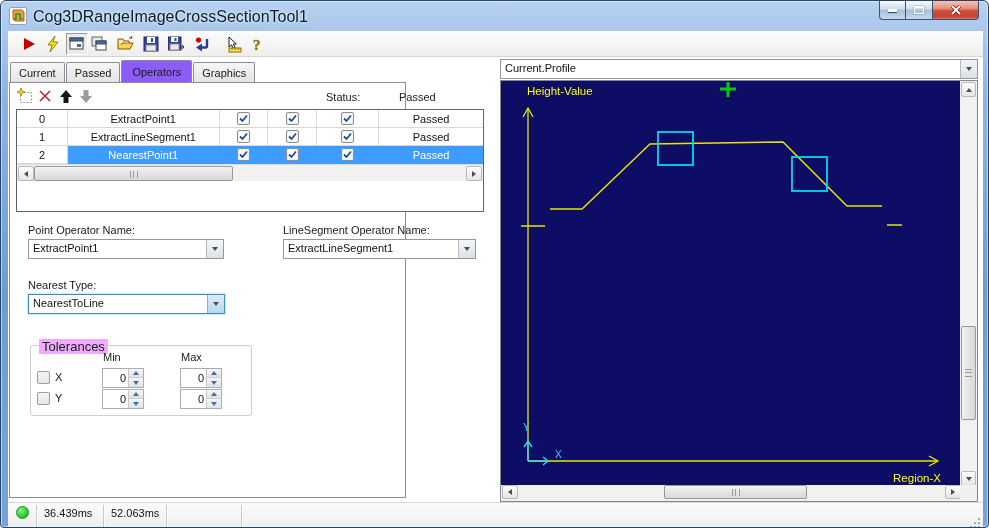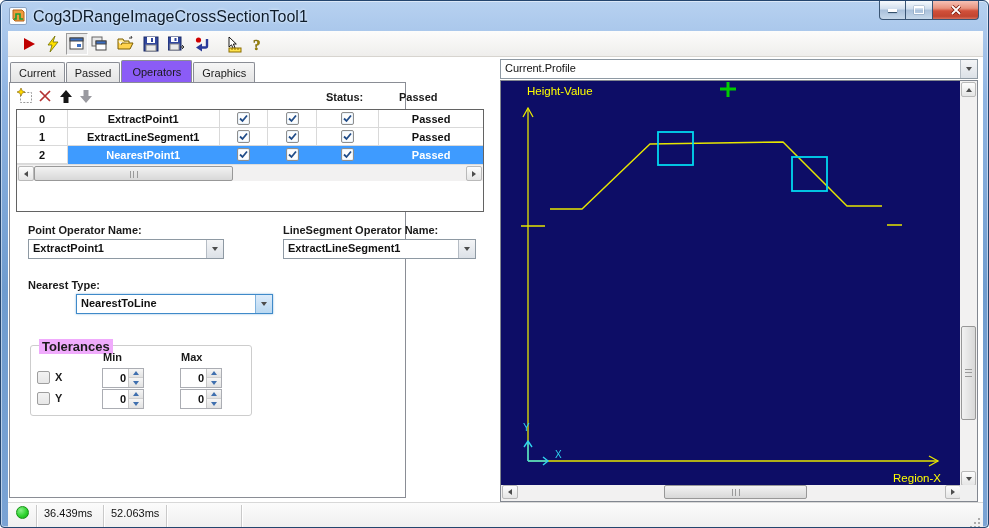--- a/index.html
+++ b/index.html
@@ -29,21 +29,21 @@
   .tb-btn.pressed { border:1px solid; border-color:#9b9b9b #fdfdfd #fdfdfd #9b9b9b; background:#eaeaea; }
   
   .main { position:absolute; left:7px; top:56px; width:975px; height:445px; background:#fff; }
   
   .tabs { position:absolute; left:2px; top:3px; height:22px; display:flex; align-items:flex-end; }
   .tab { height:20px; padding:0 8px; font-size:11px; color:#1a1a1a; display:flex; align-items:center;
          background:linear-gradient(#f6f6f6,#e4e4e4); border:1px solid #8a8d95; border-bottom:none;
          border-radius:2px 2px 0 0; margin-right:1px; }
   .tab.active { height:22px; background:#8b5cf6; position:relative; z-index:3; padding:0 10px;text-align:right; }
   .tabpage { position:absolute; left:1px; top:25px; width:397px; height:416px; background:#fff;
-             border:1px solid #8a8d95; z-index:2;font-weight:bold; }
+             border:1px solid #8a8d95; z-index:2; }
   
   .mini-btn { position:absolute; top:4px; width:18px; height:18px; display:flex; align-items:center; justify-content:center; }
   .sub-label { position:absolute; top:8px; font-size:11px; color:#1a1a1a; }
   
   .grid { position:absolute; left:6px; top:26px; width:468px; height:103px; border:1px solid #636363; background:#fff; }
   .g-header { display:flex; height:32px; background:linear-gradient(#ffffff,#eef0f5 60%,#e3e7ef);
               border-bottom:1px solid #9aa0ac; }
   .gh-cell { display:flex; align-items:center; justify-content:center; text-align:center; font-size:11px;
              color:#111; border-right:1px solid #c3c8d4; line-height:1.1; }
   .g-row { display:flex; height:18px; }
@@ -66,21 +66,21 @@
   .tri.left  { border-top:3px solid transparent; border-bottom:3px solid transparent; border-right:4px solid #4d4d4d; }
   .tri.right { border-top:3px solid transparent; border-bottom:3px solid transparent; border-left:4px solid #4d4d4d; }
   .tri.up    { border-left:3px solid transparent; border-right:3px solid transparent; border-bottom:4px solid #4d4d4d; }
   .tri.down  { border-left:3px solid transparent; border-right:3px solid transparent; border-top:4px solid #4d4d4d; }
   
   .field-label { position:absolute; font-size:11px; color:#1a1a1a; white-space:nowrap; }
   .combo { position:absolute; height:20px; background:#fff; border:1px solid #8e99a3; }
   .combo .val { position:absolute; left:4px; top:2px; font-size:11px; color:#111; white-space:nowrap; }
   .combo .dd { position:absolute; right:0; top:0; bottom:0; width:17px; border-left:1px solid #b5bcc4;
                background:linear-gradient(#f4f5f7,#dce1e7); display:flex; align-items:center; justify-content:center; }
-  .combo.focused { border-color:#3f8ac9; box-shadow:0 0 2px rgba(63,138,201,.6);margin-left:48px; }
+  .combo.focused { border-color:#3f8ac9; box-shadow:0 0 2px rgba(63,138,201,.6); }
   .combo.focused .dd { background:linear-gradient(#dcebfa,#b9d8f1); border-left-color:#7fb2dd; }
   
   .fieldset { position:absolute; left:20px; top:262px; width:222px; height:71px; border:1px solid #cdcdcd; border-radius:3px; }
   .legend { position:absolute; left:8px; top:-7px; background:#f0abfc; padding:0 3px; font-size:13px; color:#1a1a1a; }
   .spin { position:absolute; width:42px; height:20px; border:1px solid #abadb3; background:#fff; }
   .spin .num { position:absolute; right:17px; top:3px; font-size:11px; color:#111; }
   .spin .btns { position:absolute; right:0; top:0; bottom:0; width:15px; border-left:1px solid #c7c7c7; }
   .spin-b { position:absolute; left:0; right:0; height:9px; background:linear-gradient(#f6f6f6,#e2e2e2);
             display:flex; align-items:center; justify-content:center; }
   .spin-b.up { top:0; border-bottom:1px solid #d0d0d0; }

